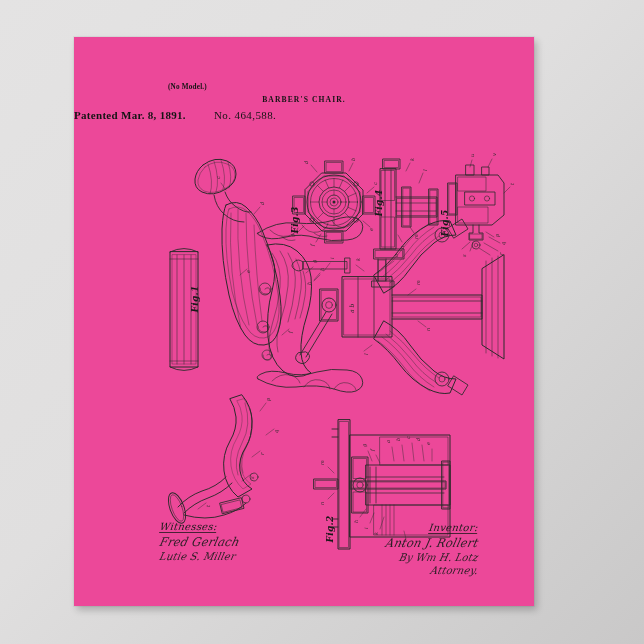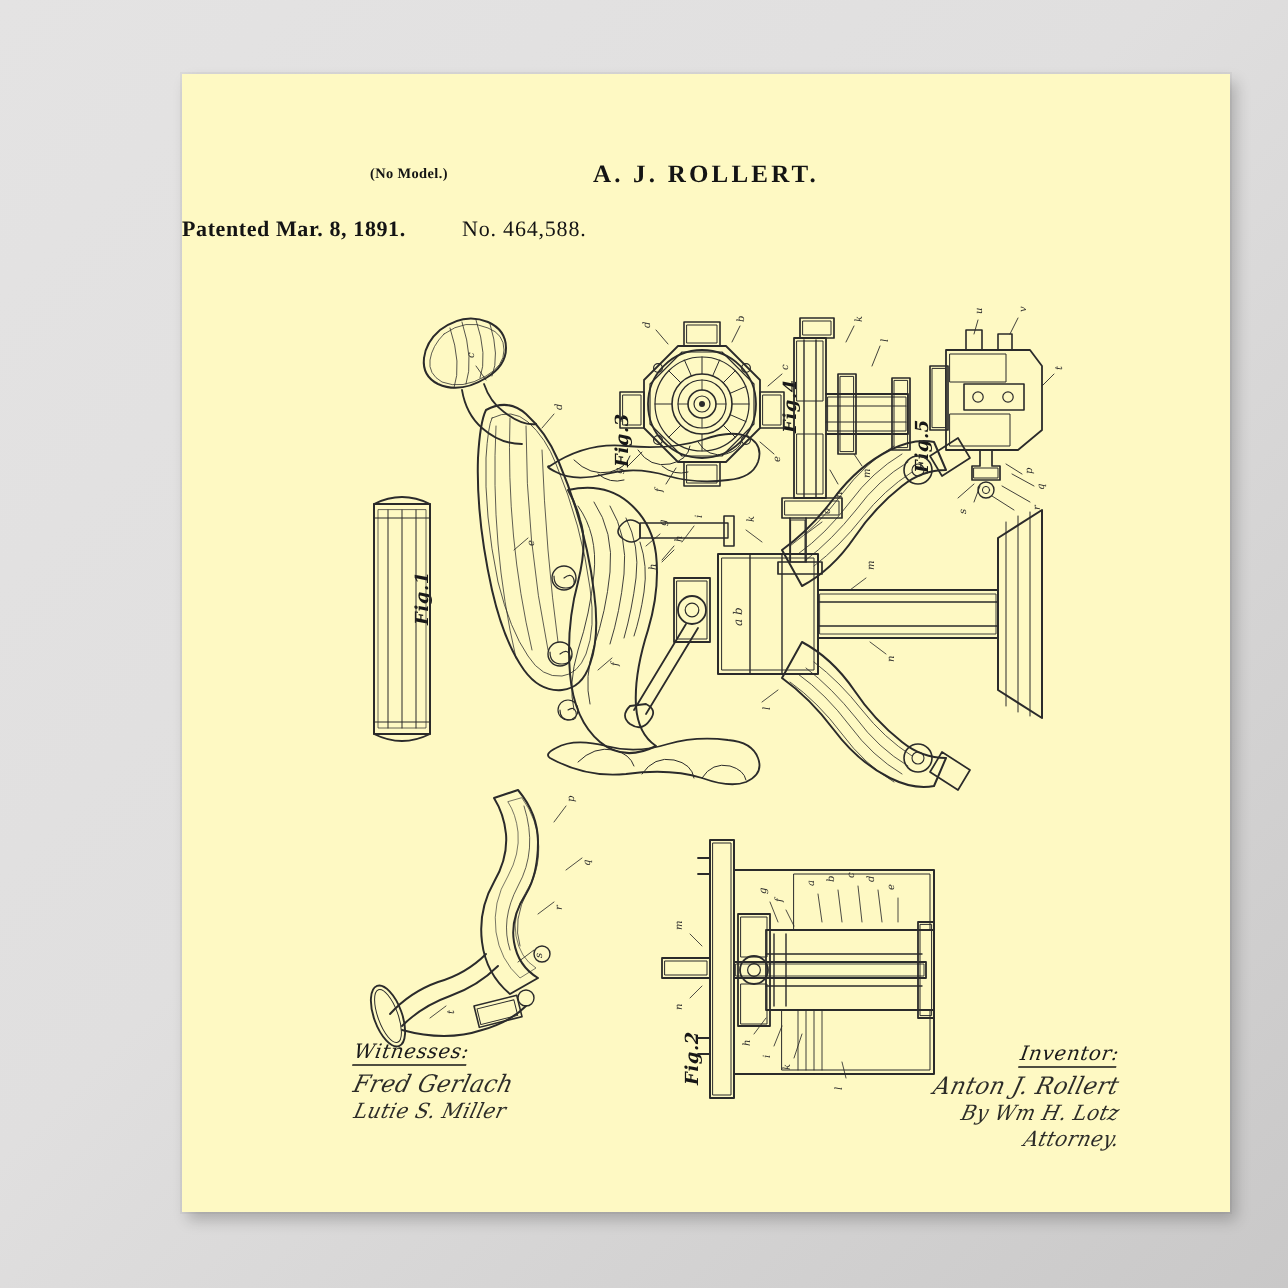--- a/index.html
+++ b/index.html
@@ -12,22 +12,22 @@
 
   
   .backdrop{
     position:absolute;inset:0;
     background:linear-gradient(135deg,#e4e3e3 0%,#e0dfdf 45%,#c9c8c8 100%);
   }
 
   
   .poster{
     position:absolute;
-    left:91px;top:37px;width:524px;height:569px;
-    background:#fef9c3;
+    left:74px;top:37px;width:460px;height:569px;
+    background:#ec4899;
     box-shadow:3px 4px 7px rgba(0,0,0,.22), 0 0 0 1px rgba(0,0,0,.04);
   }
 
   .sheet{position:absolute;inset:0;}
 
   
   .hdr{position:absolute;left:0;right:0;color:#141414;}
   .nomodel{
     position:absolute;left:94px;top:46px;
     font-size:7.2px;letter-spacing:.2px;font-weight:700;
@@ -93,21 +93,21 @@
 <body>
 
 <div id="stage">
 
   <div class="backdrop"></div>
 
   <div class="poster">
     <div class="sheet">
 
       <div class="hdr nomodel">(No Model.)</div>
-      <div class="hdr inventor-name">A. J. ROLLERT.</div>
+      <div class="hdr title-line">BARBER'S CHAIR.</div>
       <div class="hdr patno">No. 464,588.</div>
       <div class="hdr patdate">Patented Mar. 8, 1891.</div>
 
       <div class="figlab" style="left:116px;top:262px;transform:rotate(-90deg) translate(-50%,0);">Fig.1</div>
       <div class="figlab" style="left:251px;top:492px;transform:rotate(-90deg) translate(-50%,0);">Fig.2</div>
       <div class="figlab" style="left:216px;top:183px;transform:rotate(-90deg) translate(-50%,0);">Fig.3</div>
       <div class="figlab" style="left:300px;top:166px;transform:rotate(-90deg) translate(-50%,0);">Fig.4</div>
       <div class="figlab" style="left:366px;top:186px;transform:rotate(-90deg) translate(-50%,0);">Fig.5</div>
 
       <svg width="462" height="569" viewBox="0 0 462 569" style="position:absolute;left:0;top:0;">

